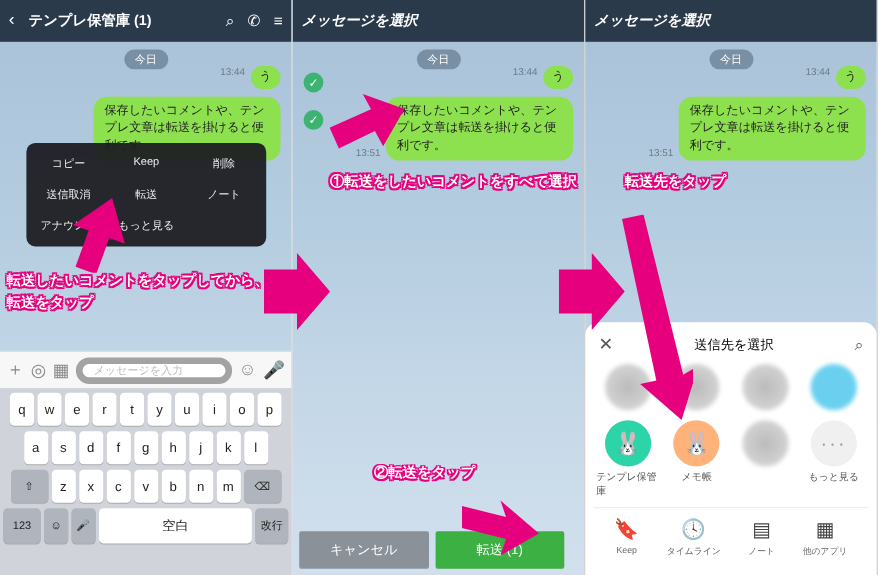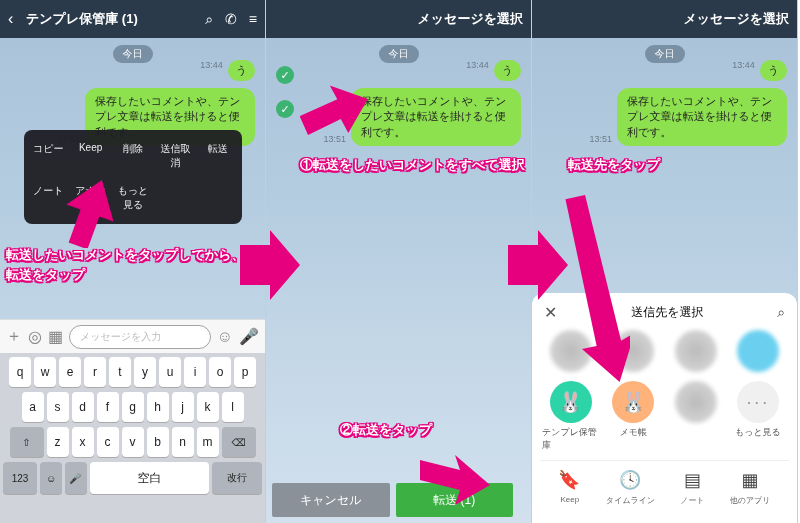--- a/index.html
+++ b/index.html
@@ -25,52 +25,52 @@
     color: #fff;
     height: 38px;
     display: flex;
     align-items: center;
     padding: 0 8px;
     font-size: 12px;
     position: relative;
   }
   .header .back { width:18px; font-size:16px; }
   .header .title { flex:1; font-weight:600; font-size:13px; }
-  .header.center .title { text-align:right; }
+  .header.center .title { text-align:left;font-style:italic; }
   .hicons { display:flex; gap:12px; font-size:14px; }
   .date-pill {
     position:absolute; top:45px; left:50%; transform:translateX(-50%);
     background:rgba(80,100,120,.55); color:#fff; font-size:10px;
     padding:2px 10px; border-radius:10px;
   }
   .bubble-row { position:absolute; top:60px; right:10px; display:flex; align-items:flex-start; gap:5px; }
   .bubble-row2 { position:absolute; top:88px; right:10px; display:flex; align-items:flex-end; gap:5px; }
   .bub {
     background:#8de04e; color:#222; font-size:11px; padding:6px 10px;
     border-radius:12px; max-width:170px; line-height:1.4;
   }
   .bub.small { padding:3px 8px; font-size:11px; }
   .ts { color:#6b7b8a; font-size:9px; margin-bottom:2px; }
 
   
   .ctxmenu {
     position:absolute; top:130px; left:24px; width:218px;
     background:rgba(30,30,35,.95); border-radius:8px;
-    display:grid; grid-template-columns:repeat(5,1fr);
+    display:grid; grid-template-columns:repeat(3,1fr);
     padding:6px 4px; gap:2px;
   }
   .ctxmenu .mi { color:#eee; font-size:10px; text-align:center; padding:6px 2px; }
 
   
   .inputbar {
     position:absolute; bottom:170px; left:0; right:0; height:34px;
     background:#f7f7f8; display:flex; align-items:center; padding:0 6px; gap:6px;
     border-top:1px solid #ddd;
   }
-  .inputbar .inp { flex:1; height:24px; background:#fff; border:1px solid #a3a3a3; border-radius:14px; font-size:10px; color:#bbb; padding:0 10px; display:flex; align-items:center;}
+  .inputbar .inp { flex:1; height:24px; background:#fff; border:6px solid #a3a3a3; border-radius:14px; font-size:10px; color:#bbb; padding:0 10px; display:flex; align-items:center;}
   .kb {
     position:absolute; bottom:0; left:0; right:0; height:170px;
     background:#d0d3d9; padding:4px 3px;
   }
   .krow { display:flex; gap:3px; justify-content:center; margin-bottom:5px; }
   .key { background:#fff; border-radius:4px; box-shadow:0 1px 0 #aaa; width:22px; height:30px; display:flex; align-items:center; justify-content:center; font-size:12px; color:#222; }
   .key.fn { background:#b0b5bd; color:#222; font-size:10px; }
   .key.wide { width:34px; }
   .key.space { flex:1; }
   .krow.bottom .key { height:32px; }
@@ -189,21 +189,21 @@
       <div class="key">b</div>
       <div class="key">n</div>
       <div class="key">m</div>
       <div class="key fn wide">⌫</div>
     </div>
     <div class="krow bottom">
       <div class="key fn wide">123</div>
       <div class="key fn">☺</div>
       <div class="key fn">🎤</div>
       <div class="key space">空白</div>
-      <div class="key fn" style="width:50px">改行</div>
+      <div class="key fn" style="width:30px">改行</div>
     </div>
   </div>
 </div>
 
 <div class="screen">
   <div class="header center">
     <div class="title">メッセージを選択</div>
   </div>
   <div class="date-pill">今日</div>
   <div class="check check1">✓</div>

